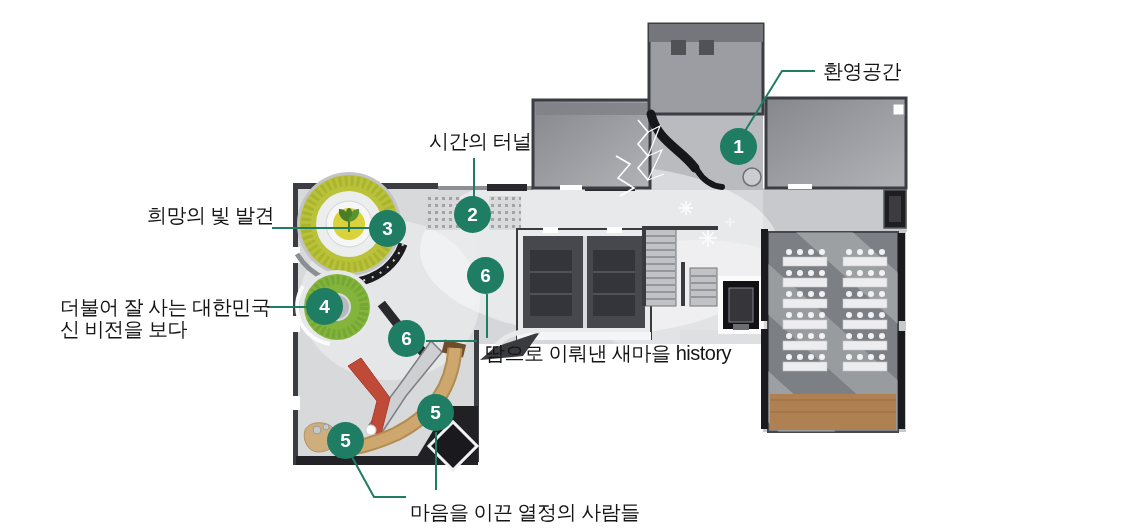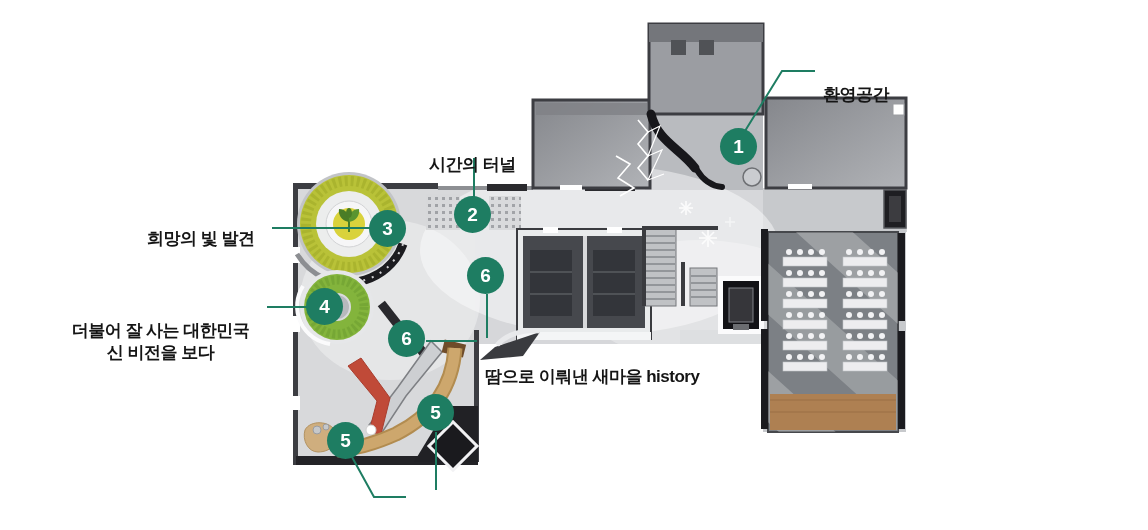--- a/index.html
+++ b/index.html
@@ -7,24 +7,24 @@
     position:relative;width:1148px;height:530px;background:#ffffff;overflow:hidden;
     font-family:"Liberation Sans","DejaVu Sans",sans-serif;
   }
   .plan-svg{position:absolute;left:0;top:0;}
   .marker{
     position:absolute;width:37px;height:37px;border-radius:50%;
     background:#1e7d62;color:#ffffff;display:flex;align-items:center;justify-content:center;
     font-size:19px;font-weight:bold;line-height:1;
   }
   .zone-label{
-    position:absolute;color:#151515;font-weight:bold;font-size:17px;
-    letter-spacing:-0.5px;white-space:nowrap;line-height:22px;margin-top:24px;
+    position:absolute;color:#151515;font-weight:normal;font-size:20px;
+    letter-spacing:-0.5px;white-space:nowrap;line-height:22px;
   }
-  .zone-label.right{text-align:center;}
+  .zone-label.right{text-align:left;}
 </style>
 </head>
 <body>
 
 <div class="stage">
 
   <svg class="plan-svg" width="1148" height="530" viewBox="0 0 1148 530">
     <defs>
       <linearGradient id="roomGrad" x1="0" y1="0" x2="1" y2="1">
         <stop offset="0" stop-color="#85878c"></stop>
@@ -303,14 +303,15 @@
 
   <div class="zone-label" style="left:147px;top:204px;">희망의 빛 발견</div>
 
   <div class="zone-label right" style="left:60px;top:296px;width:201px;">
     <div>더불어 잘 사는 대한민국</div>
     <div>신 비전을 보다</div>
   </div>
 
   <div class="zone-label" style="left:485px;top:342px;text-align:center;">땀으로 이뤄낸 새마을 history</div>
 
+  <div class="zone-label" style="left:410px;top:501px;">마음을 이끈 열정의 사람들</div>
 
 </div>
 
 </body></html>

